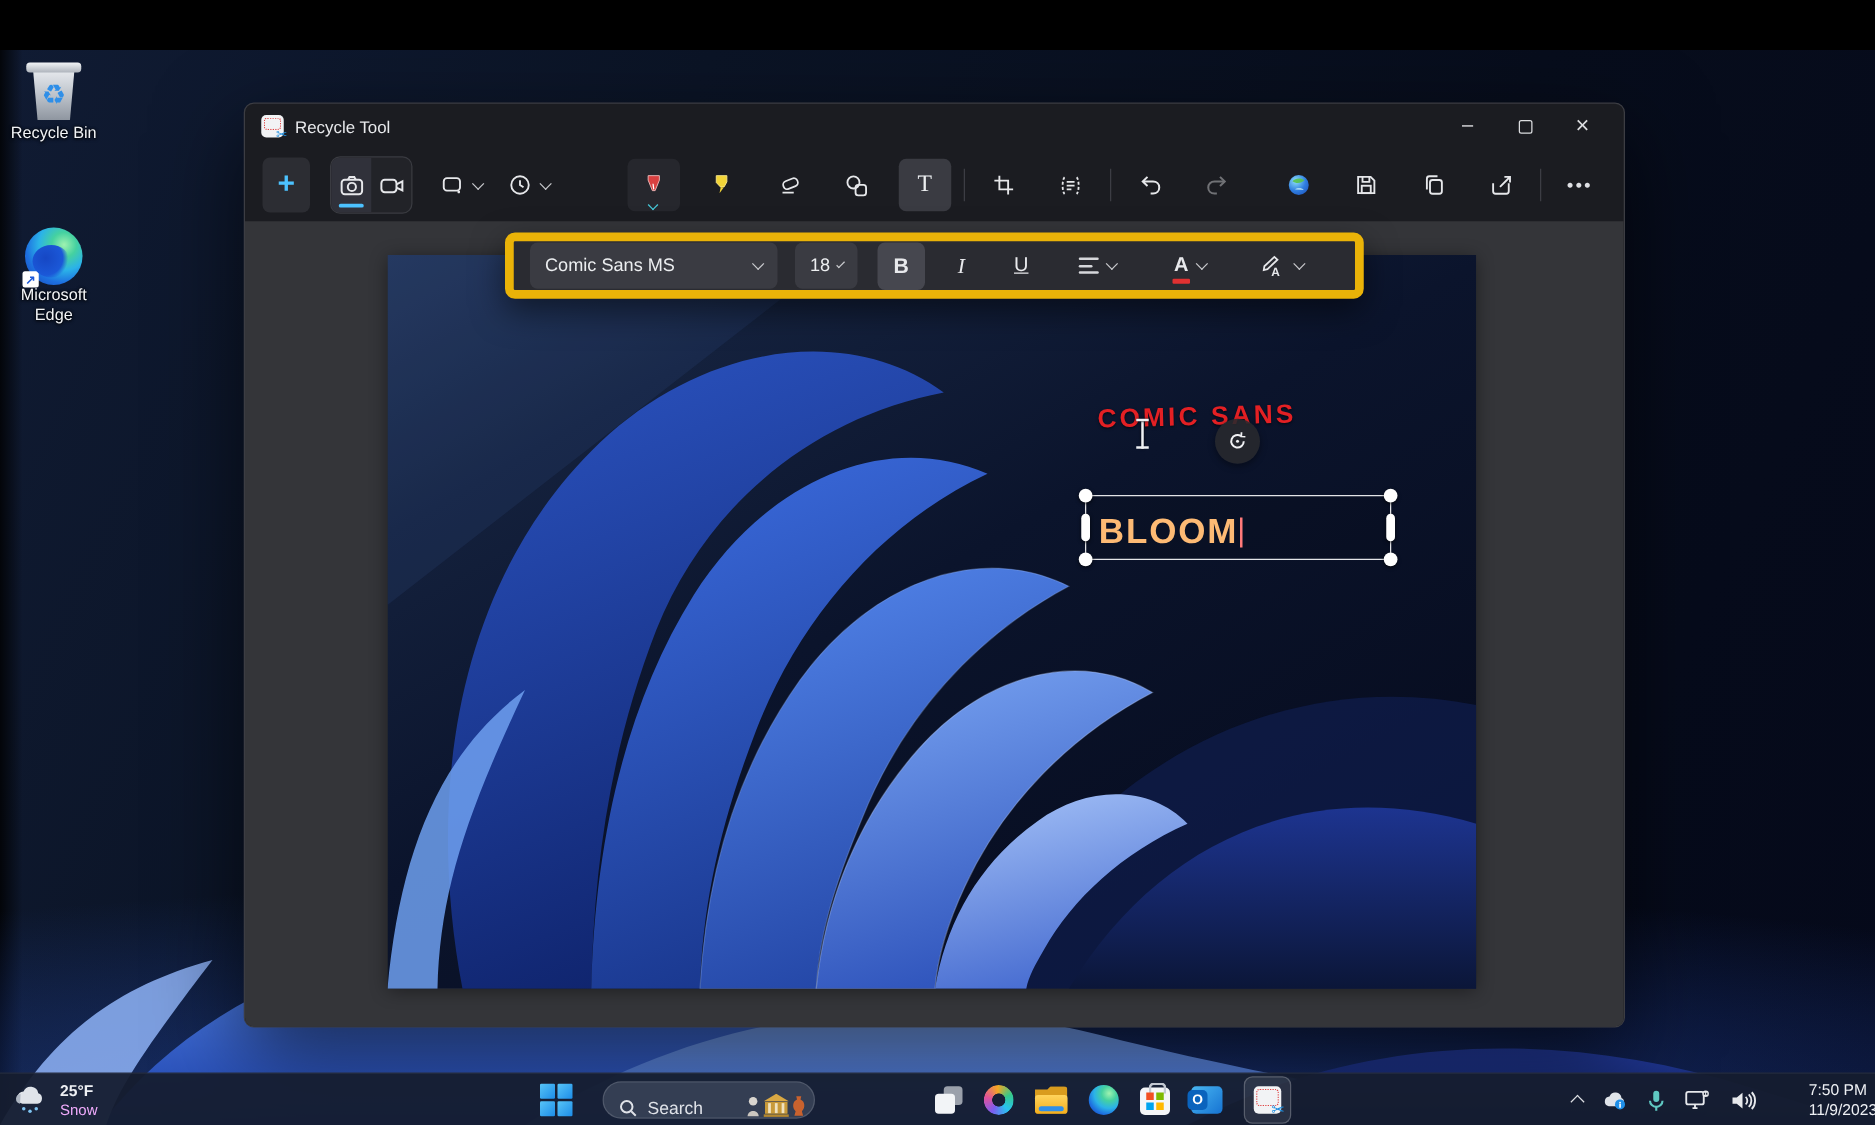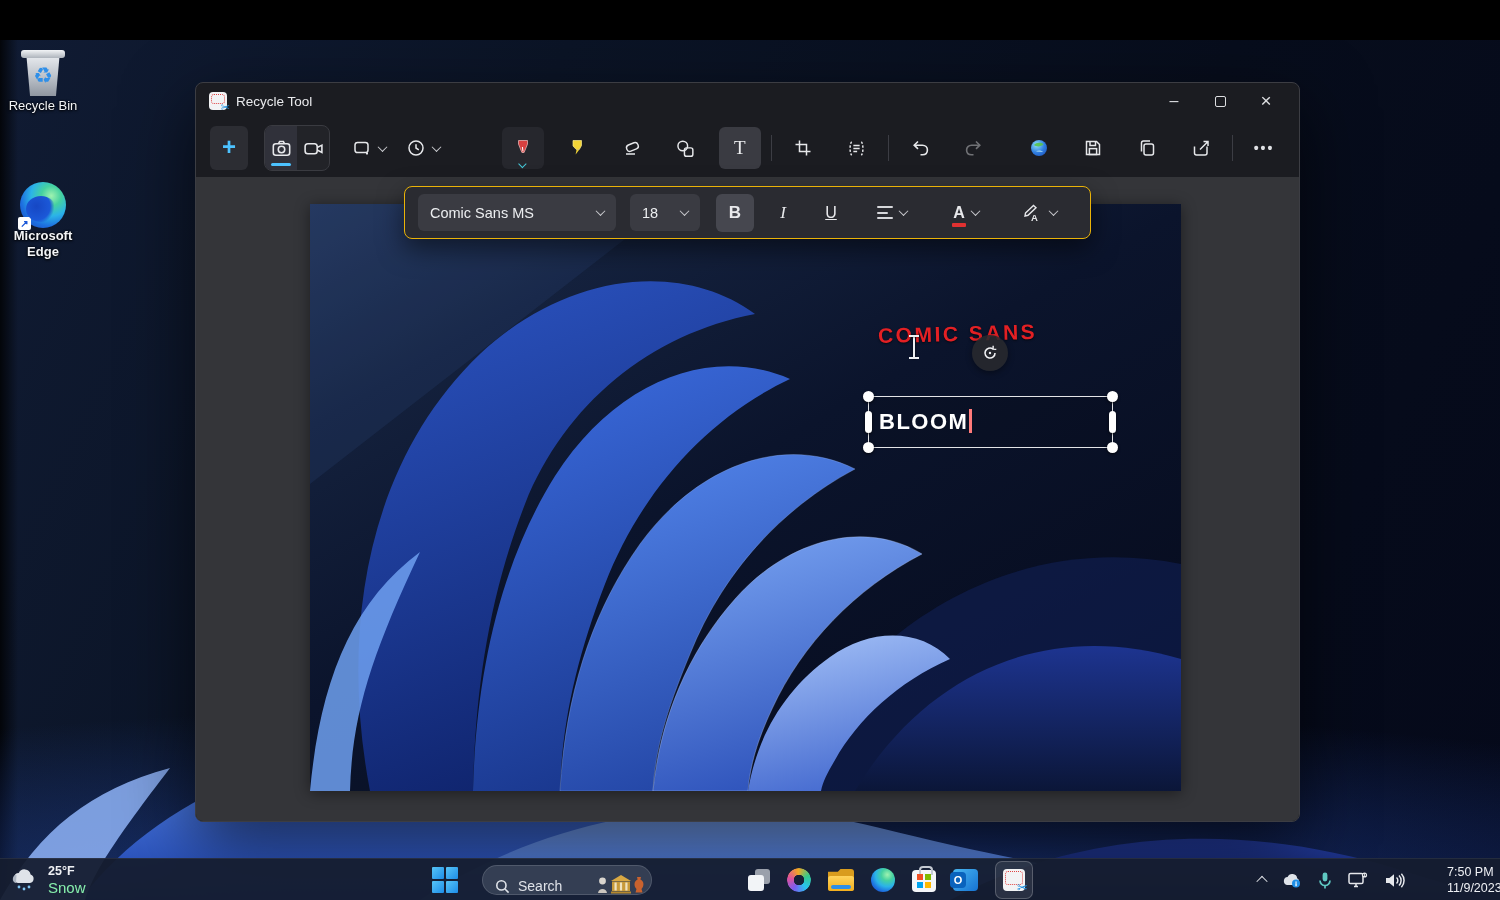--- a/index.html
+++ b/index.html
@@ -63,21 +63,21 @@
   .gap { width:16px; } .sp { flex:1; }
   .glyphT { font-family:"Liberation Serif", serif; font-size:19px; color:#eceef0; }
   .dots { letter-spacing:2px; color:#dfe0e4; font-size:14px; font-weight:bold; }
   .dim { opacity:.42; }
 
   .content { position:absolute; left:0; top:94px; width:1103px; height:645px; background:#343539; }
   .canvas { position:absolute; left:114px; top:27px; width:871px; height:587px; box-shadow:0 2px 14px rgba(0,0,0,.45); }
   .canvas svg { display:block; }
 
   
-  .fmt { position:absolute; left:208px; top:9px; width:687px; height:53px; background:#2a2b31; border:1px solid #eab308;
+  .fmt { position:absolute; left:208px; top:9px; width:687px; height:53px; background:#2a2b31; border:7px solid #eab308;
          border-radius:8px; box-shadow:0 10px 26px rgba(0,0,0,.5); display:flex; align-items:center; padding:0 13px; z-index:4; }
   .fsel { background:#3a3b42; border-radius:6px; height:37px; display:flex; align-items:center; padding:0 12px; color:#eceef0; font-size:14.5px; }
   .fbtn { height:38px; min-width:38px; border-radius:6px; display:flex; align-items:center; justify-content:center;
           color:#e8e9ec; font-size:16.5px; }
   .fbtn.on { background:#46474f; }
   .b-g { font-weight:bold; font-size:17px; }
   .i-g { font-family:"Liberation Serif", serif; font-style:italic; font-size:17px; }
   .u-g { text-decoration:underline; font-size:16px; }
   .alines { display:flex; flex-direction:column; gap:3.5px; }
   .alines i { display:block; height:2px; background:#d6d7db; border-radius:1px; }
@@ -87,33 +87,33 @@
   
   .heading { position:absolute; left:568px; top:118px; color:#e32024; font-weight:bold; font-size:21px;
              letter-spacing:2.5px; transform:rotate(-1.5deg); text-shadow:0 1px 2px rgba(0,0,0,.6); white-space:nowrap; }
   .rot { position:absolute; left:662px; top:131px; width:36px; height:36px; border-radius:50%;
          background:rgba(40,41,46,.88); display:flex; align-items:center; justify-content:center; box-shadow:0 2px 6px rgba(0,0,0,.4); }
   .ibeam { position:absolute; left:598px; top:131px; width:12px; height:26px; }
   .ibeam::before { content:""; position:absolute; left:5px; top:2px; bottom:2px; width:2px; background:#eef0f3; box-shadow:0 0 2px #000; }
   .ibeam::after { content:""; position:absolute; left:1px; right:1px; top:0; height:2px; background:#eef0f3;
                   box-shadow:0 22px 0 #eef0f3, 0 0 2px #000; }
   .tbox { position:absolute; left:558px; top:192px; width:245px; height:52px; border:1.6px solid #e3e4e7; background:rgba(6,10,24,.25); }
-  .tbox .txt { position:absolute; left:10px; top:12px; color:#ffffff; font-weight:bold; font-size:22px; letter-spacing:1.5px; white-space:nowrap; }
+  .tbox .txt { position:absolute; left:10px; top:12px; color:#fdba74; font-weight:bold; font-size:28px; letter-spacing:1.5px; white-space:nowrap; }
   .caret { display:inline-block; width:2.5px; height:24px; background:#ff7a7a; vertical-align:-4px; margin-left:1px; }
   .hdl { position:absolute; width:11px; height:11px; border-radius:50%; background:#fff; box-shadow:0 1px 3px rgba(0,0,0,.7); }
   .hdl.tl{left:-6px;top:-6px;} .hdl.tr{right:-6px;top:-6px;} .hdl.bl{left:-6px;bottom:-6px;} .hdl.br{right:-6px;bottom:-6px;}
   .pill { position:absolute; width:7px; height:22px; border-radius:4px; background:#fff; top:50%; transform:translateY(-50%); box-shadow:0 1px 3px rgba(0,0,0,.7); }
   .pill.l{left:-4px;} .pill.r{right:-4px;}
 
   
   .taskbar { position:absolute; left:0; bottom:0; width:1500px; height:42px; background:rgba(21,29,47,.94);
              border-top:1px solid rgba(255,255,255,.07); z-index:4; }
   .weather { position:absolute; left:10px; top:0; height:42px; display:flex; align-items:center; gap:8px; }
   .weather .t1 { font-size:12.5px; font-weight:bold; color:#eef0f4; line-height:1.3; }
-  .weather .t2 { font-size:15px; color:#86efac; line-height:1.2; }
+  .weather .t2 { font-size:12px; color:#f0abfc; line-height:1.2; }
   .startlogo { position:absolute; left:432px; top:8px; width:26px; height:26px; display:grid;
                grid-template-columns:12px 12px; grid-template-rows:12px 12px; gap:2px; }
   .startlogo i { background:linear-gradient(135deg,#57c4f7,#1d8de8); border-radius:1px; }
   .searchpill { position:absolute; left:482px; top:6px; width:170px; height:30px; border-radius:15px;
                 background:rgba(68,78,98,.65); border:1px solid rgba(255,255,255,.14); display:flex; align-items:flex-end; padding:0 6px 0 12px; }
   .searchpill .s-lbl { font-size:14px; color:#dfe2e8; margin-left:8px; flex:1; }
   .deco { display:flex; align-items:flex-end; gap:1px; }
   .tk-icons { position:absolute; left:748px; top:0; height:42px; display:flex; align-items:center; gap:17px; }
   .tvw { position:relative; width:22px; height:22px; }
   .tvw .b1 { position:absolute; right:0; top:0; width:15px; height:15px; background:#9aa0ab; border-radius:3px; }
@@ -185,21 +185,21 @@
           </div>
         <div class="lid"></div>
       </div>
       <div class="lbl">Recycle Bin</div>
     </div>
 
     <div class="desk-icon" style="left:0px; top:142px;">
       <div class="edge-ball">
         <span class="shortcut">↗</span>
       </div>
-      <div class="lbl" style="width:70px;margin-left:8px;font-weight:bold;">Microsoft Edge</div>
+      <div class="lbl" style="width:70px;margin-left:8px;">Microsoft Edge</div>
     </div>
   </div>
 
   <div class="win">
     <div class="titlebar">
       <div class="snip-ico">
           <span class="sc">✂</span>
         </div>
       <span class="title-text">Recycle Tool</span>
       <div class="win-controls">
@@ -428,21 +428,21 @@
           <span class="pill r"></span>
         </div>
       </div>
 
       <div class="fmt">
         <div class="fsel" style="width:198px;">
           <span style="flex:1;">Comic Sans MS</span>
           <span class="chev"></span>
         </div>
         <div style="width:14px;"></div>
-        <div class="fsel" style="width:70px;">
+        <div class="fsel" style="width:50px;">
           <span style="flex:1;">18</span>
           <span class="chev"></span>
         </div>
         <div style="width:16px;"></div>
         <div class="fbtn on">
             <span class="b-g">B</span>
           </div>
         <div style="width:10px;"></div>
         <div class="fbtn">
             <span class="i-g">I</span>

